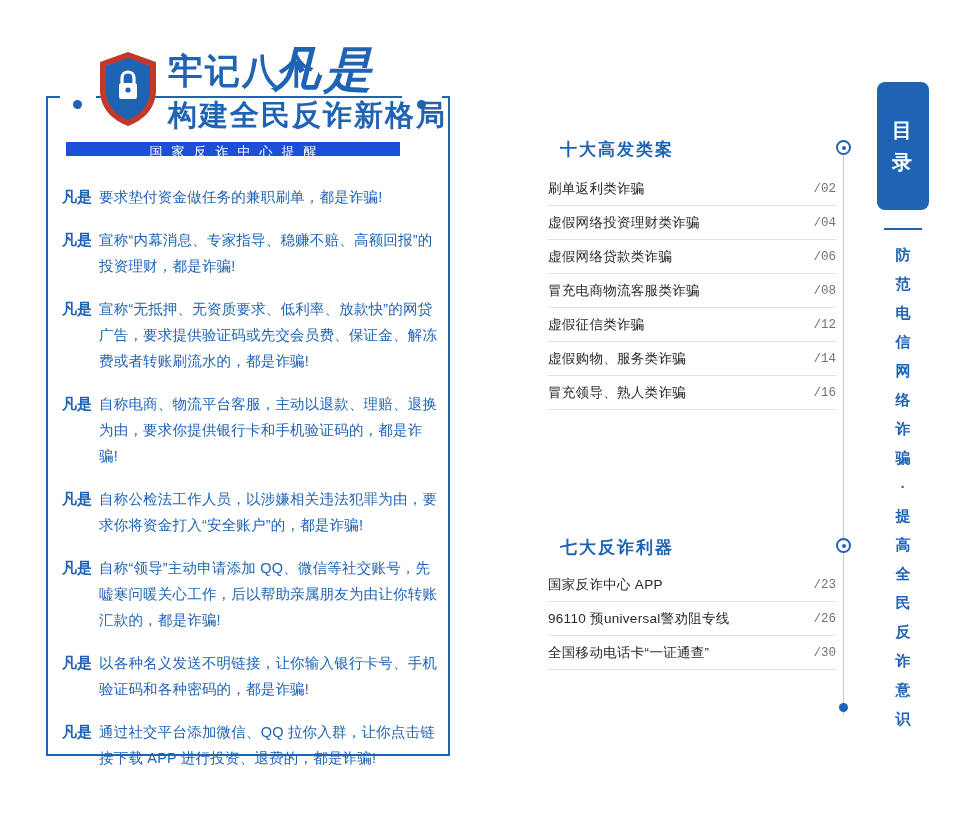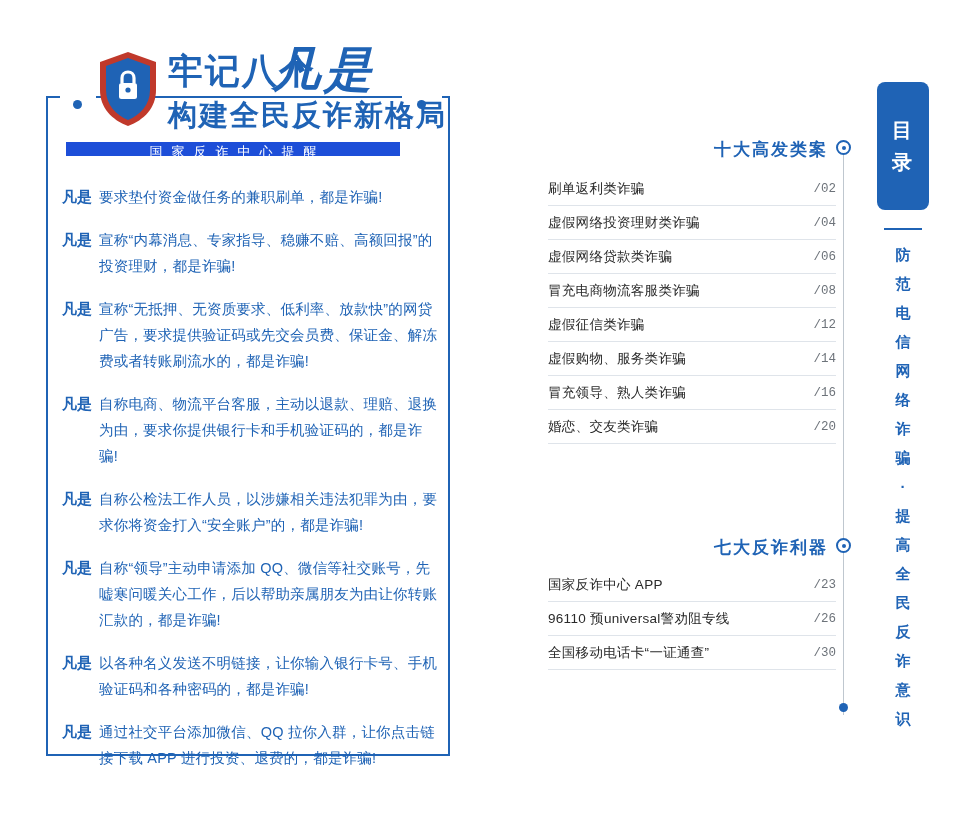--- a/index.html
+++ b/index.html
@@ -157,21 +157,21 @@
     letter-spacing: 0.2px;
   }
 
   
   .toc-head {
     position: absolute;
     font-size: 17px;
     font-weight: bold;
     color: #1f63b5;
     letter-spacing: 2px;
-    text-align: right;
+    text-align: left;
     white-space: nowrap;
   }
   #toc-head-1 { left: 560px; top: 138px; width: 268px; }
   #toc-head-2 { left: 560px; top: 536px; width: 268px; }
 
   .dot-marker {
     position: absolute;
     width: 15px;
     height: 15px;
     border-radius: 50%;
@@ -369,24 +369,20 @@
     <span class="toc-label">虚假征信类诈骗</span>
     <span class="toc-page">/12</span>
   </div>
   <div class="toc-row">
     <span class="toc-label">虚假购物、服务类诈骗</span>
     <span class="toc-page">/14</span>
   </div>
   <div class="toc-row">
     <span class="toc-label">冒充领导、熟人类诈骗</span>
     <span class="toc-page">/16</span>
-  </div>
-  <div class="toc-row">
-    <span class="toc-label">婚恋、交友类诈骗</span>
-    <span class="toc-page">/20</span>
   </div>
 </div>
 
 <div class="toc-head" id="toc-head-2">七大反诈利器</div>
 <div class="dot-marker" id="dot-2"></div>
 
 <div class="toc-list" id="toc-list-2">
   <div class="toc-row">
     <span class="toc-label">国家反诈中心 APP</span>
     <span class="toc-page">/23</span>

